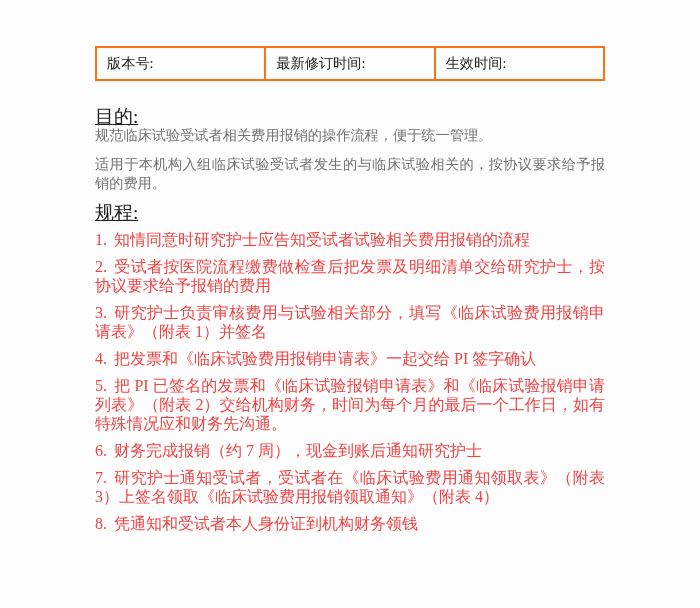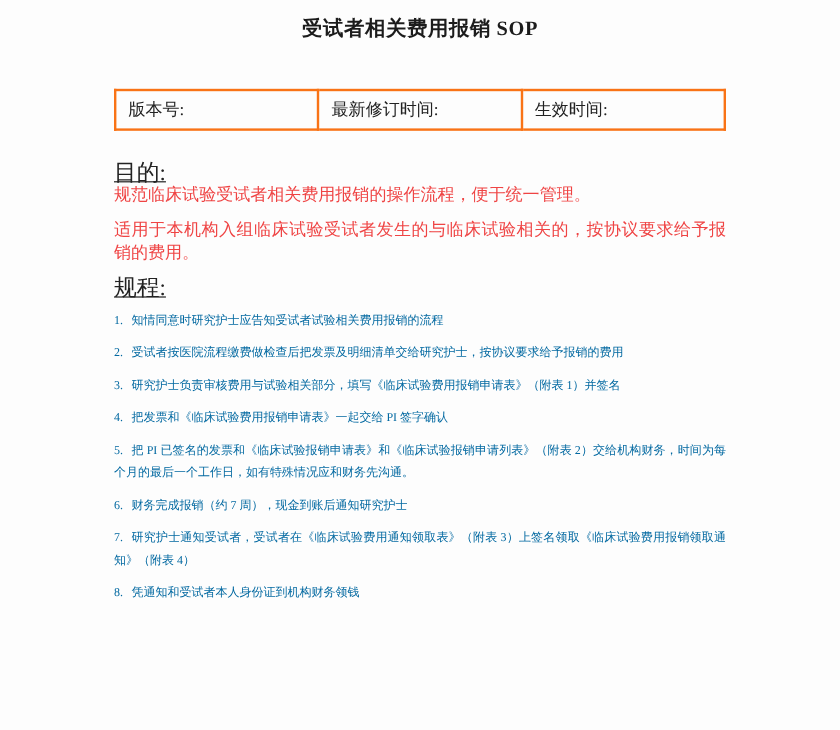--- a/index.html
+++ b/index.html
@@ -48,38 +48,37 @@
     font-size: 19px;
     line-height: 19px;
     color: #222;
     text-decoration: underline;
   }
   .para {
     margin: 0;
     font-size: 14.2px;
     line-height: 19px;
     text-align: justify;
-    color: #ef4444;
+    color: #737373;
   }
   .proc-item {
     margin: 8px 0 0 0;
-    font-size: 10px;
+    font-size: 16px;
     line-height: 19px;
     text-align: justify;
-    color: #0369a1;
+    color: #ef4444;
   }
   .proc-item:first-of-type { margin-top: 0; }
   .item-num { margin-right: 7px; }
 </style>
 </head>
 <body>
 
 <div class="page">
 
-  <h1 class="doc-title">受试者相关费用报销 SOP</h1>
 
   <table class="info-table">
     <tbody>
       <tr>
         <td>版本号:</td>
         <td>最新修订时间:</td>
         <td>生效时间:</td>
       </tr>
     </tbody>
   </table>

